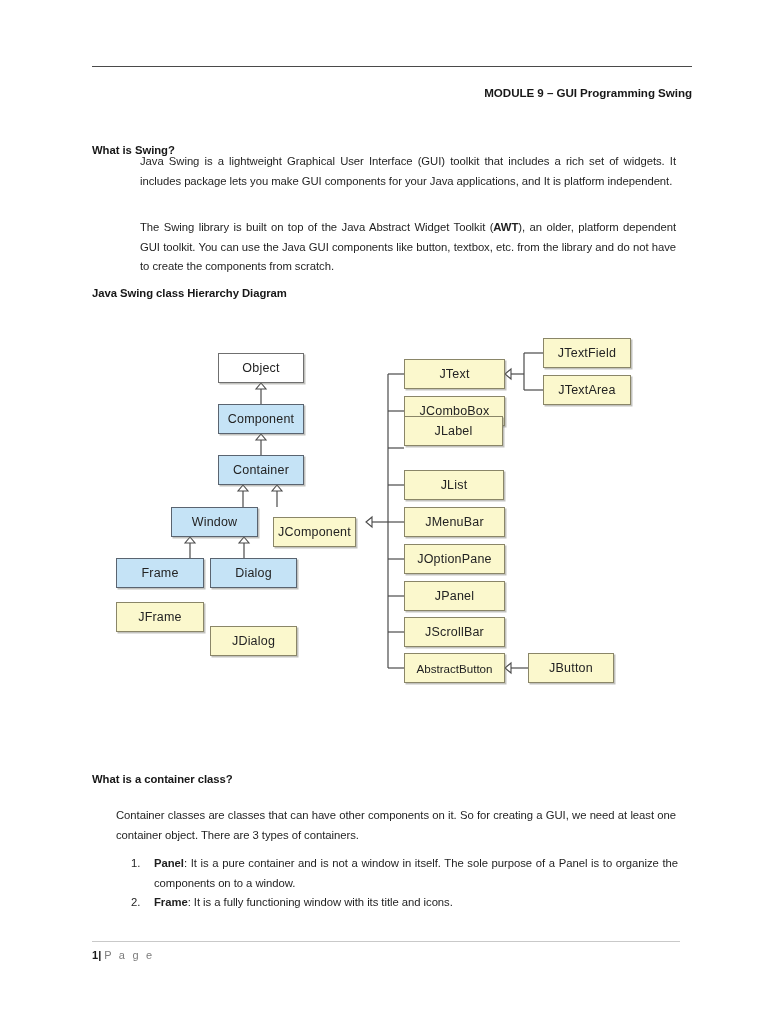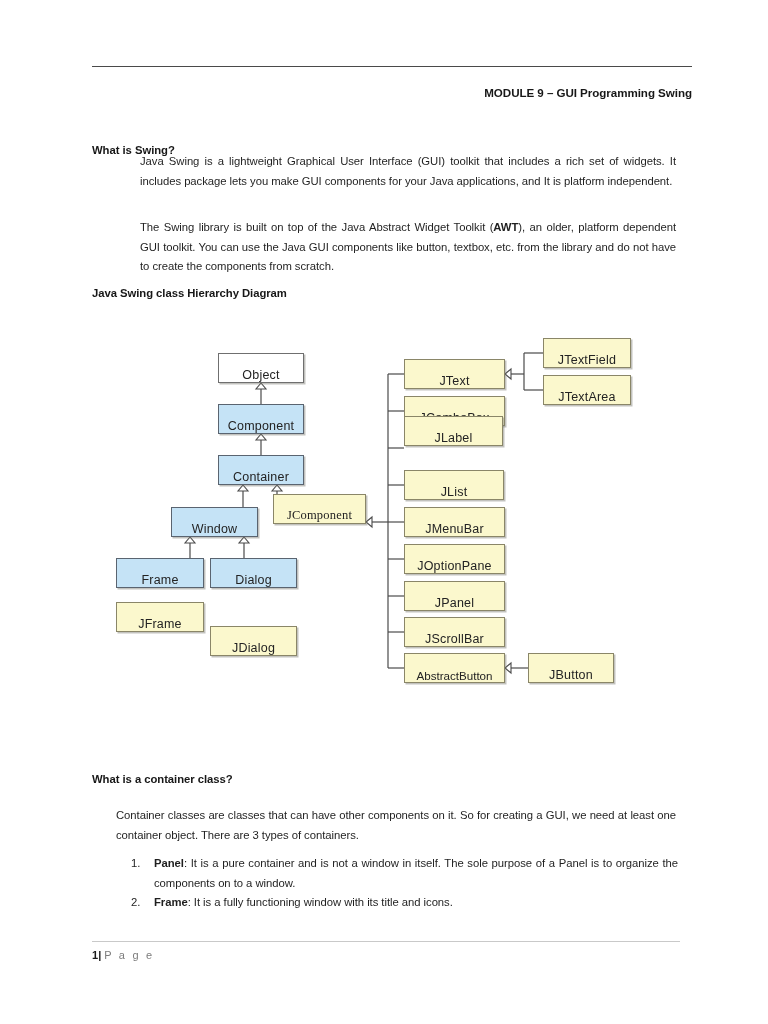--- a/index.html
+++ b/index.html
@@ -132,21 +132,21 @@
     top: 0;
     width: 768px;
     height: 1024px;
     pointer-events: none;
   }
   .node {
     position: absolute;
     box-sizing: border-box;
     border: 1.3px solid #7a7a6e;
     display: flex;
-    align-items: flex-end;
+    align-items: center;
     justify-content: center;
     font-family: "Liberation Sans", sans-serif;
     font-size: 12.5px;
     color: #232323;
     letter-spacing: 0.2px;
     white-space: nowrap;
     box-shadow: 1.5px 1.5px 0 rgba(120,120,110,0.45);
   }
   .node.white  { background: #ffffff; border-color: #6f6f6f; }
   .node.blue   { background: #c5e3f6; border-color: #5a6470; }
@@ -213,21 +213,21 @@
       </div>
       <div class="node blue" style="left: 218px; top: 404px; width: 86px; height: 30px;">
         <span>Component</span>
       </div>
       <div class="node blue" style="left: 218px; top: 455px; width: 86px; height: 30px;">
         <span>Container</span>
       </div>
       <div class="node blue" style="left: 171px; top: 507px; width: 87px; height: 30px;">
         <span>Window</span>
       </div>
-      <div class="node yellow" style="left: 273px; top: 494px; width: 93px; height: 30px; font-family: Liberation Serif, serif;">
+      <div class="node yellow" style="left: 273px; top: 517px; width: 83px; height: 30px;">
         <span>JComponent</span>
       </div>
       <div class="node blue" style="left: 116px; top: 558px; width: 88px; height: 30px;">
         <span>Frame</span>
       </div>
       <div class="node blue" style="left: 210px; top: 558px; width: 87px; height: 30px;">
         <span>Dialog</span>
       </div>
       <div class="node yellow" style="left: 116px; top: 602px; width: 88px; height: 30px;">
         <span>JFrame</span>

